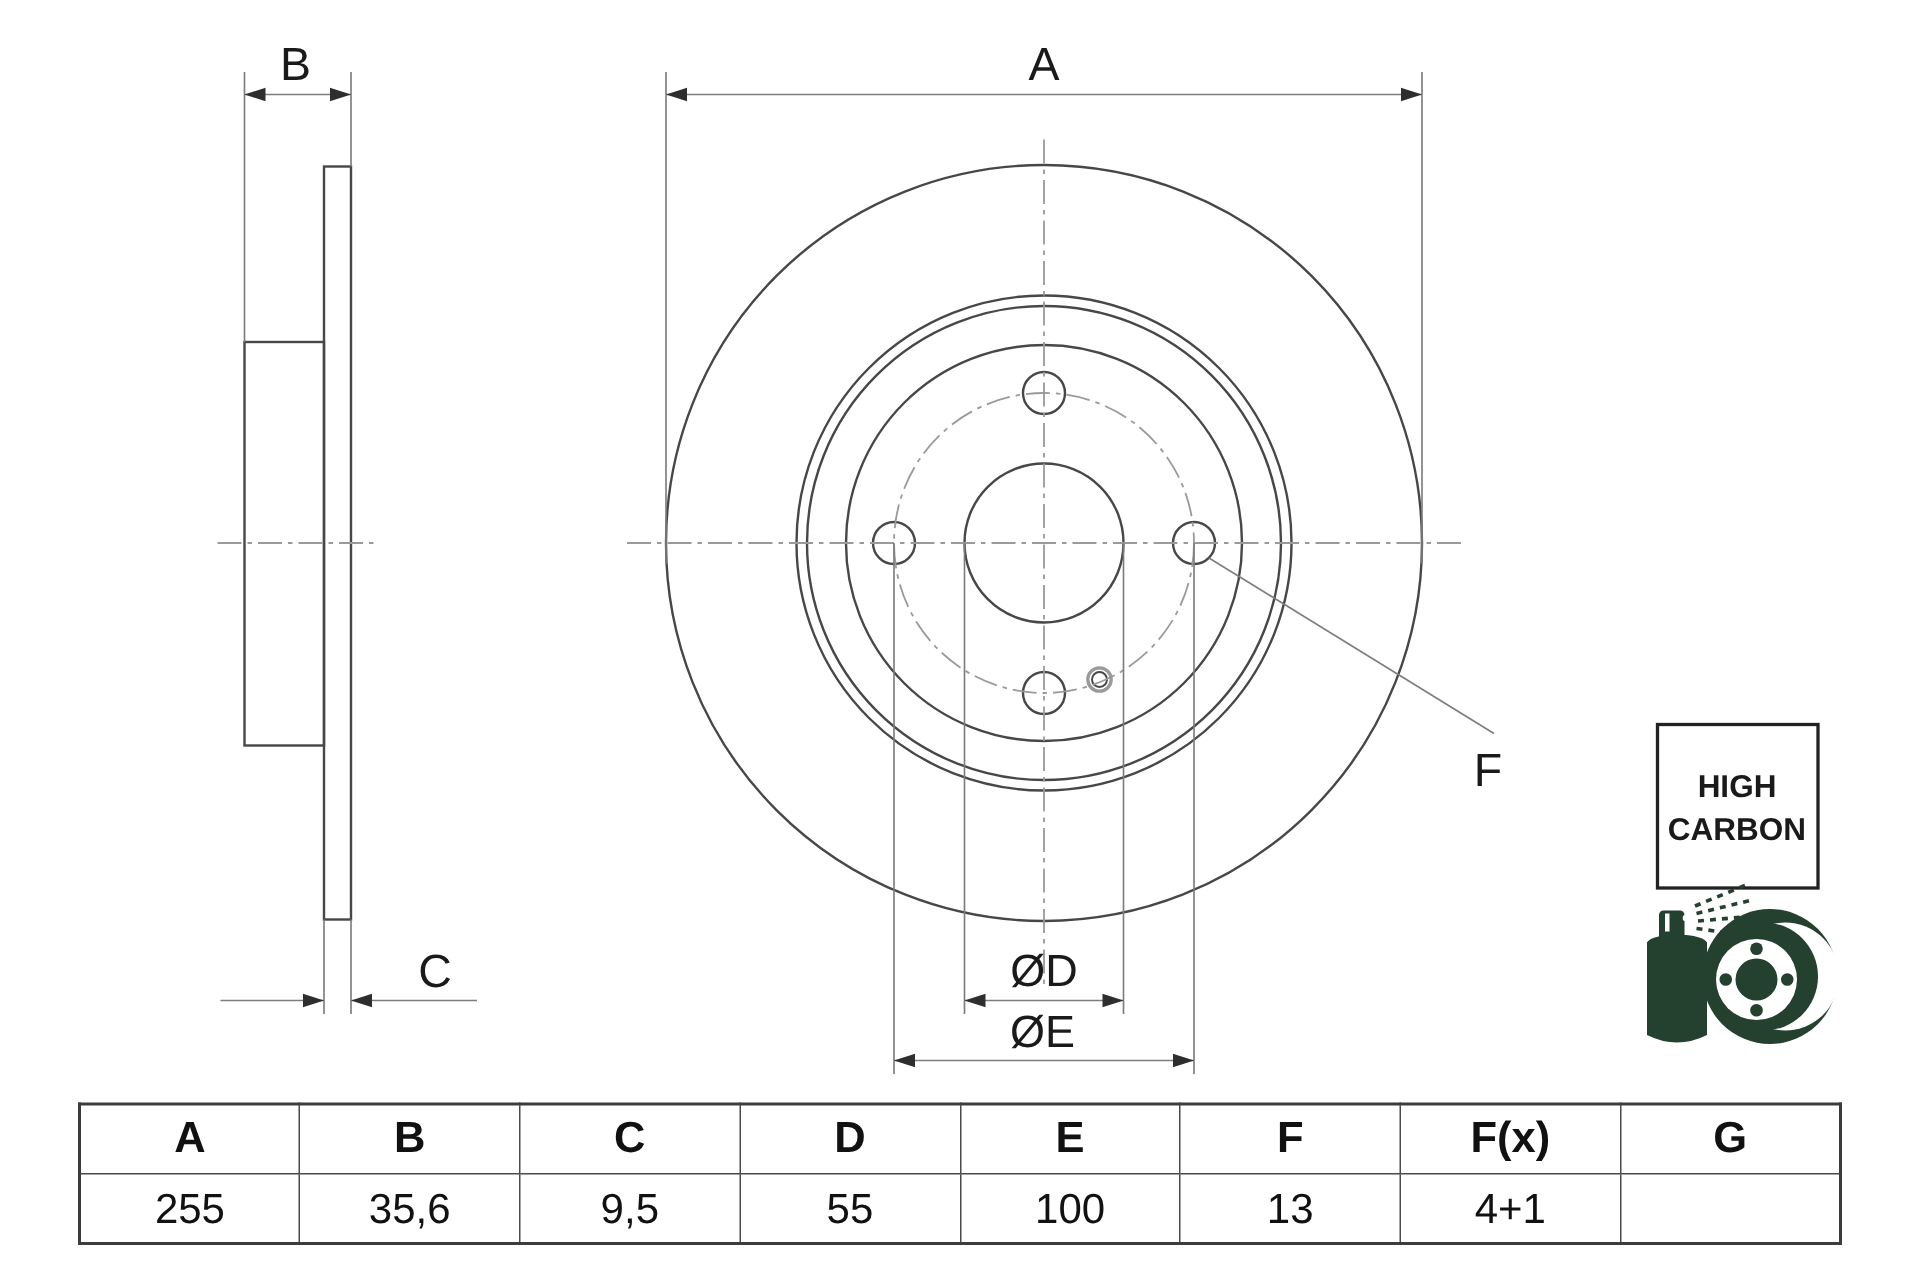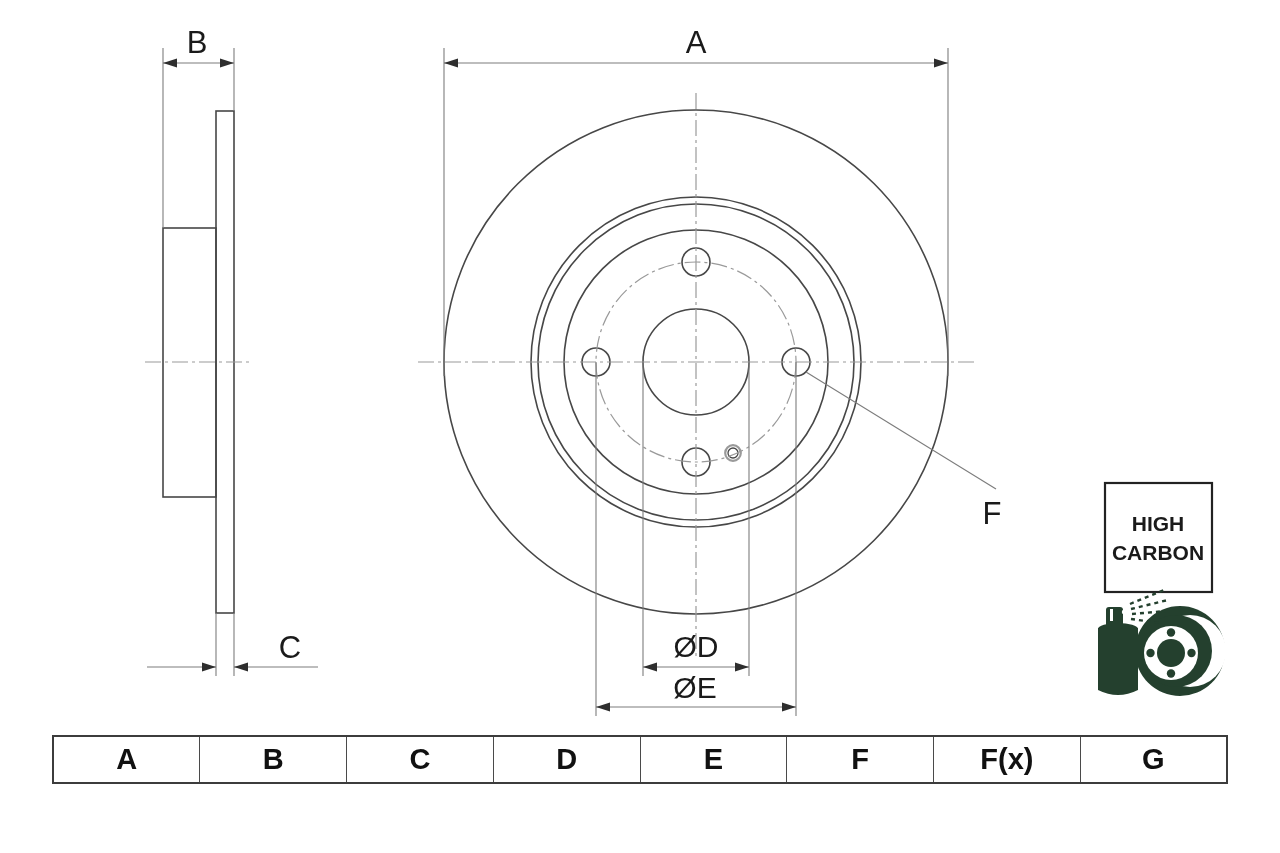--- a/index.html
+++ b/index.html
@@ -146,16 +146,26 @@
     <tr>
       <th>A</th>
       <th>B</th>
       <th>C</th>
       <th>D</th>
       <th>E</th>
       <th>F</th>
       <th>F(x)</th>
       <th>G</th>
     </tr>
+    <tr>
+      <td>255</td>
+      <td>35,6</td>
+      <td>9,5</td>
+      <td>55</td>
+      <td>100</td>
+      <td>13</td>
+      <td>4+1</td>
+      <td></td>
+    </tr>
     </tbody>
   </table>
 
 </div>
 
 </body></html>

